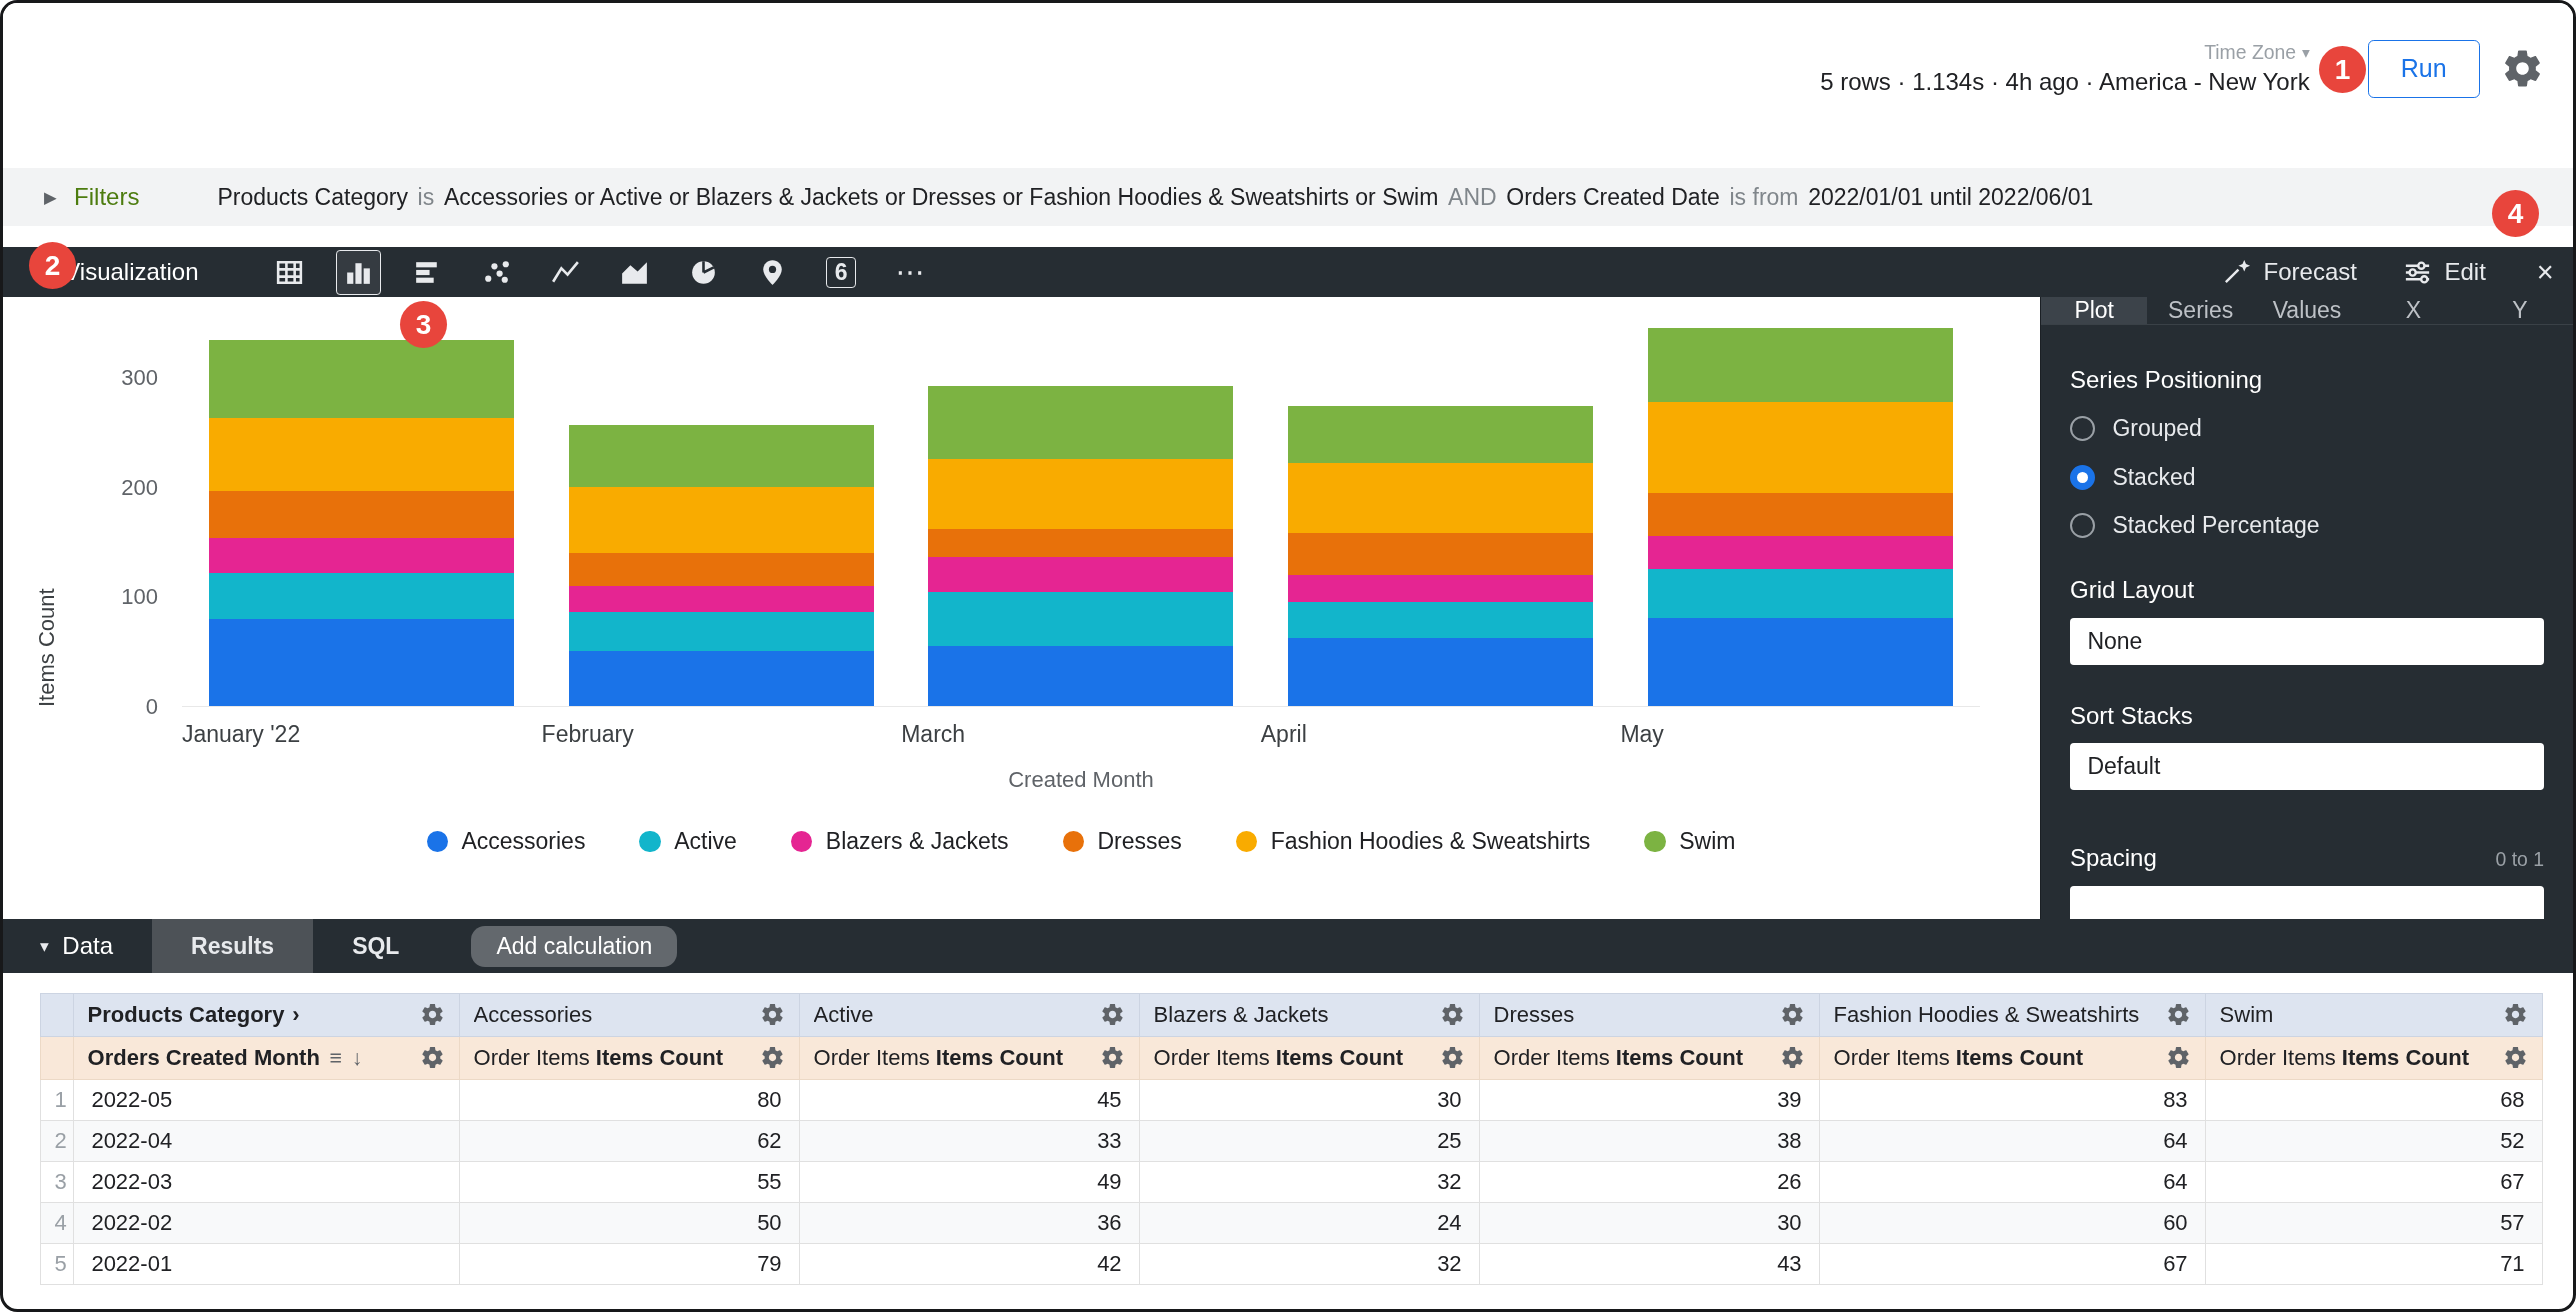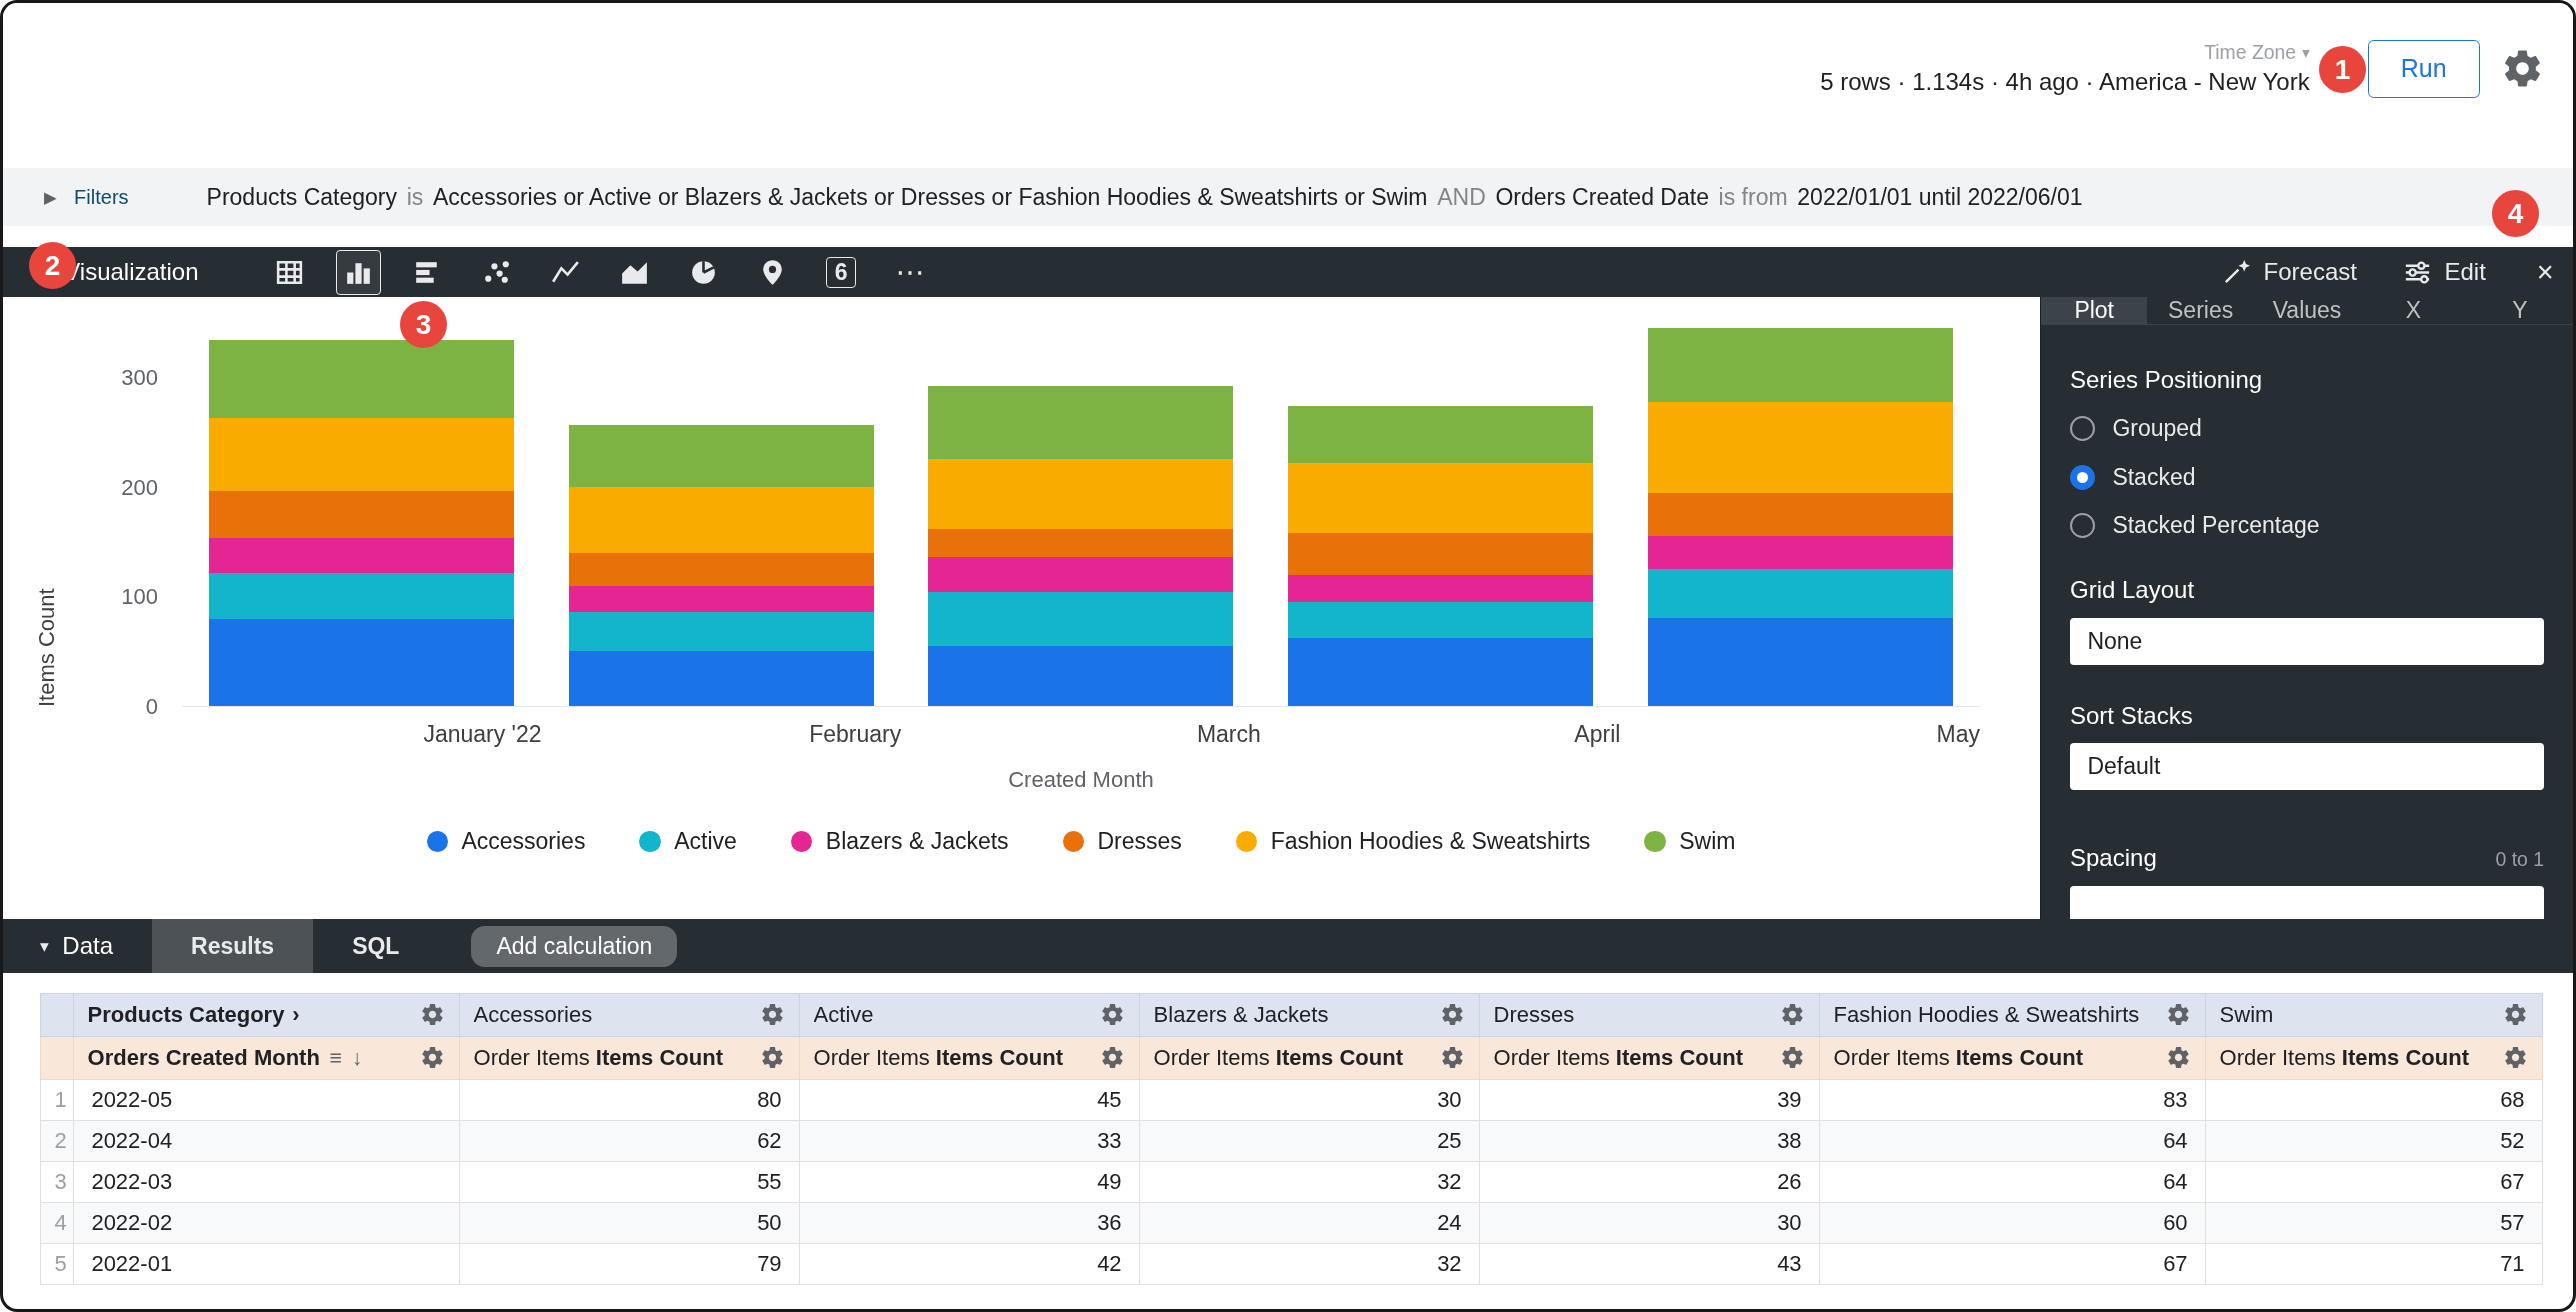--- a/index.html
+++ b/index.html
@@ -25,21 +25,21 @@
   .tz-row .chev{font-size:15.5px;}
   .status-text{color:#202124;font-size:24px;margin-top:3.9px;white-space:nowrap;}
   .run-btn{width:112px;height:58px;background:#fff;border:1.9px solid var(--accent-blue);border-radius:5.8px;
     color:var(--accent-blue);font-size:25px;font-family:inherit;margin-right:21.3px;cursor:pointer;}
   .gear-top{width:43px;height:43px;color:#5f6368;cursor:pointer;}
   .gear-top svg{width:43px;height:43px;}
 
   
   .filters-bar{margin-top:34px;height:58px;background:#f2f3f4;display:flex;align-items:center;padding:0 41px;}
   .filters-arrow{color:#5f6368;font-size:16.5px;margin-right:17.4px;cursor:pointer;}
-  .filters-title{color:#0c4a6e;font-size:20px;margin-right:78px;cursor:pointer;}
+  .filters-title{color:#4d7c0f;font-size:24px;margin-right:78px;cursor:pointer;}
   .filters-text{font-size:23px;white-space:nowrap;overflow:hidden;}
   .filters-text .seg{color:#202124;margin-right:9.7px;}
   .filters-text .seg.muted{color:#80868b;}
 
   
   .viz-toolbar{margin-top:21.3px;height:50px;background:var(--toolbar-dark);display:flex;align-items:center;padding:0 19.4px 0 37px;}
   .viz-arrow{color:#e8eaed;font-size:17.4px;margin-right:15.5px;cursor:pointer;}
   .viz-title{color:#fff;font-size:24px;margin-right:68px;cursor:pointer;}
   .viz-icons{display:flex;align-items:center;gap:24px;}
   .viz-icon{width:45px;height:45px;background:transparent;border:none;display:flex;align-items:center;justify-content:center;cursor:pointer;padding:0;}
@@ -57,21 +57,21 @@
   .chart-area{flex:1;position:relative;background:#fff;}
   .y-title{position:absolute;left:31px;top:0;height:410px;display:flex;align-items:center;
     writing-mode:vertical-rl;transform:rotate(180deg);font-size:22px;color:#3c4043;}
   .plot{position:absolute;left:179px;top:0;width:1798px;height:410px;border-bottom:1px solid #e8e8e8;}
   .bars{position:absolute;left:0;right:0;top:0;bottom:0;display:flex;}
   .bar-slot{flex:1;display:flex;justify-content:center;align-items:flex-end;}
   .bar-stack{width:305px;display:flex;flex-direction:column-reverse;}
   .bar-seg{width:100%;}
   .ytick{position:absolute;left:-92px;width:68px;text-align:right;font-size:22px;color:#5f6368;line-height:27px;margin-top:32px;}
   .x-labels{position:absolute;left:179px;top:424px;width:1798px;display:flex;}
-  .x-label{flex:1;text-align:right;font-size:23px;color:#3c4043;}
+  .x-label{flex:1;text-align:left;font-size:23px;color:#3c4043;}
   .x-title{position:absolute;left:179px;top:470px;width:1798px;text-align:center;font-size:22px;color:#5f6368;}
   .legend{position:absolute;left:179px;top:531px;width:1798px;display:flex;justify-content:center;gap:54px;}
   .legend-item{display:flex;align-items:center;gap:13.6px;font-size:23px;color:#202124;cursor:pointer;}
   .legend-dot{width:21.3px;height:21.3px;border-radius:50%;flex:none;}
 
   .edit-panel{width:533px;flex:none;background:var(--toolbar-dark);overflow:hidden;display:flex;flex-direction:column;border-left:1px solid #1b2025;}
   .panel-tabs{display:flex;height:52px;border-bottom:1px solid #3a4147;}
   .panel-tab{flex:1;display:flex;align-items:center;justify-content:center;color:#bdc1c6;font-size:23px;cursor:pointer;}
   .panel-tab.active{background:#3c434a;color:#fff;}
   .panel-body{padding:7.8px 29px 0;}

